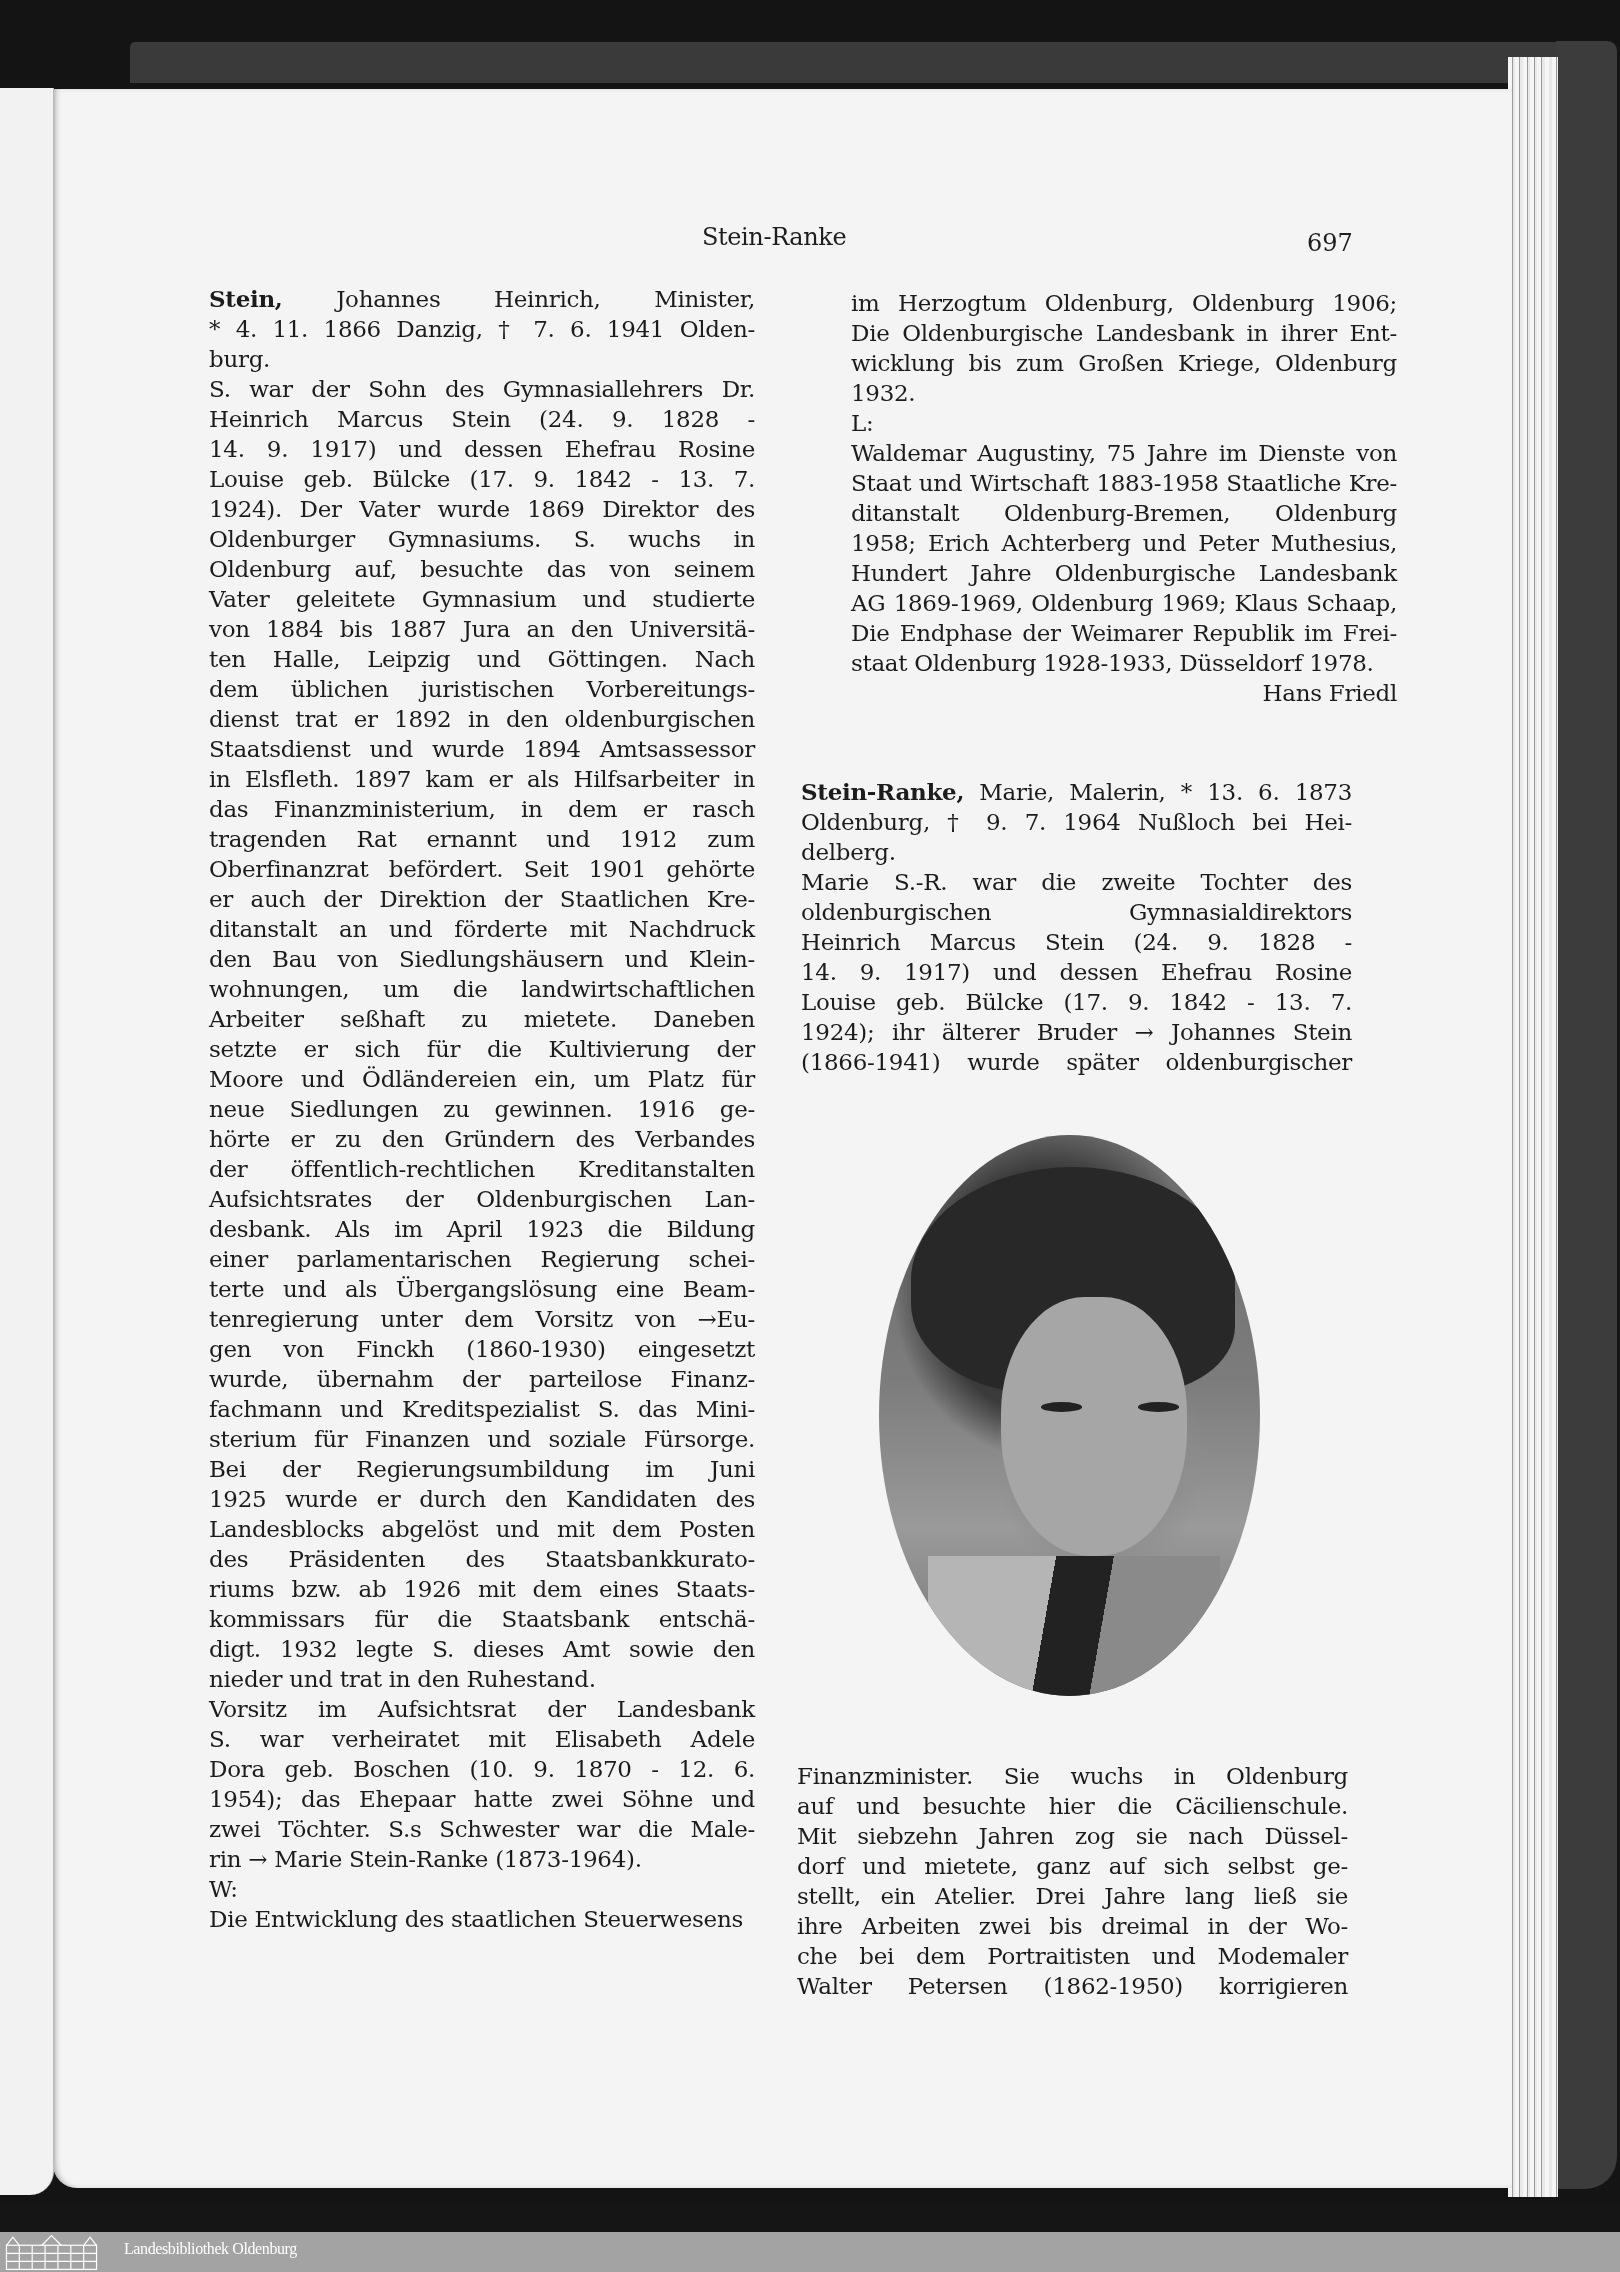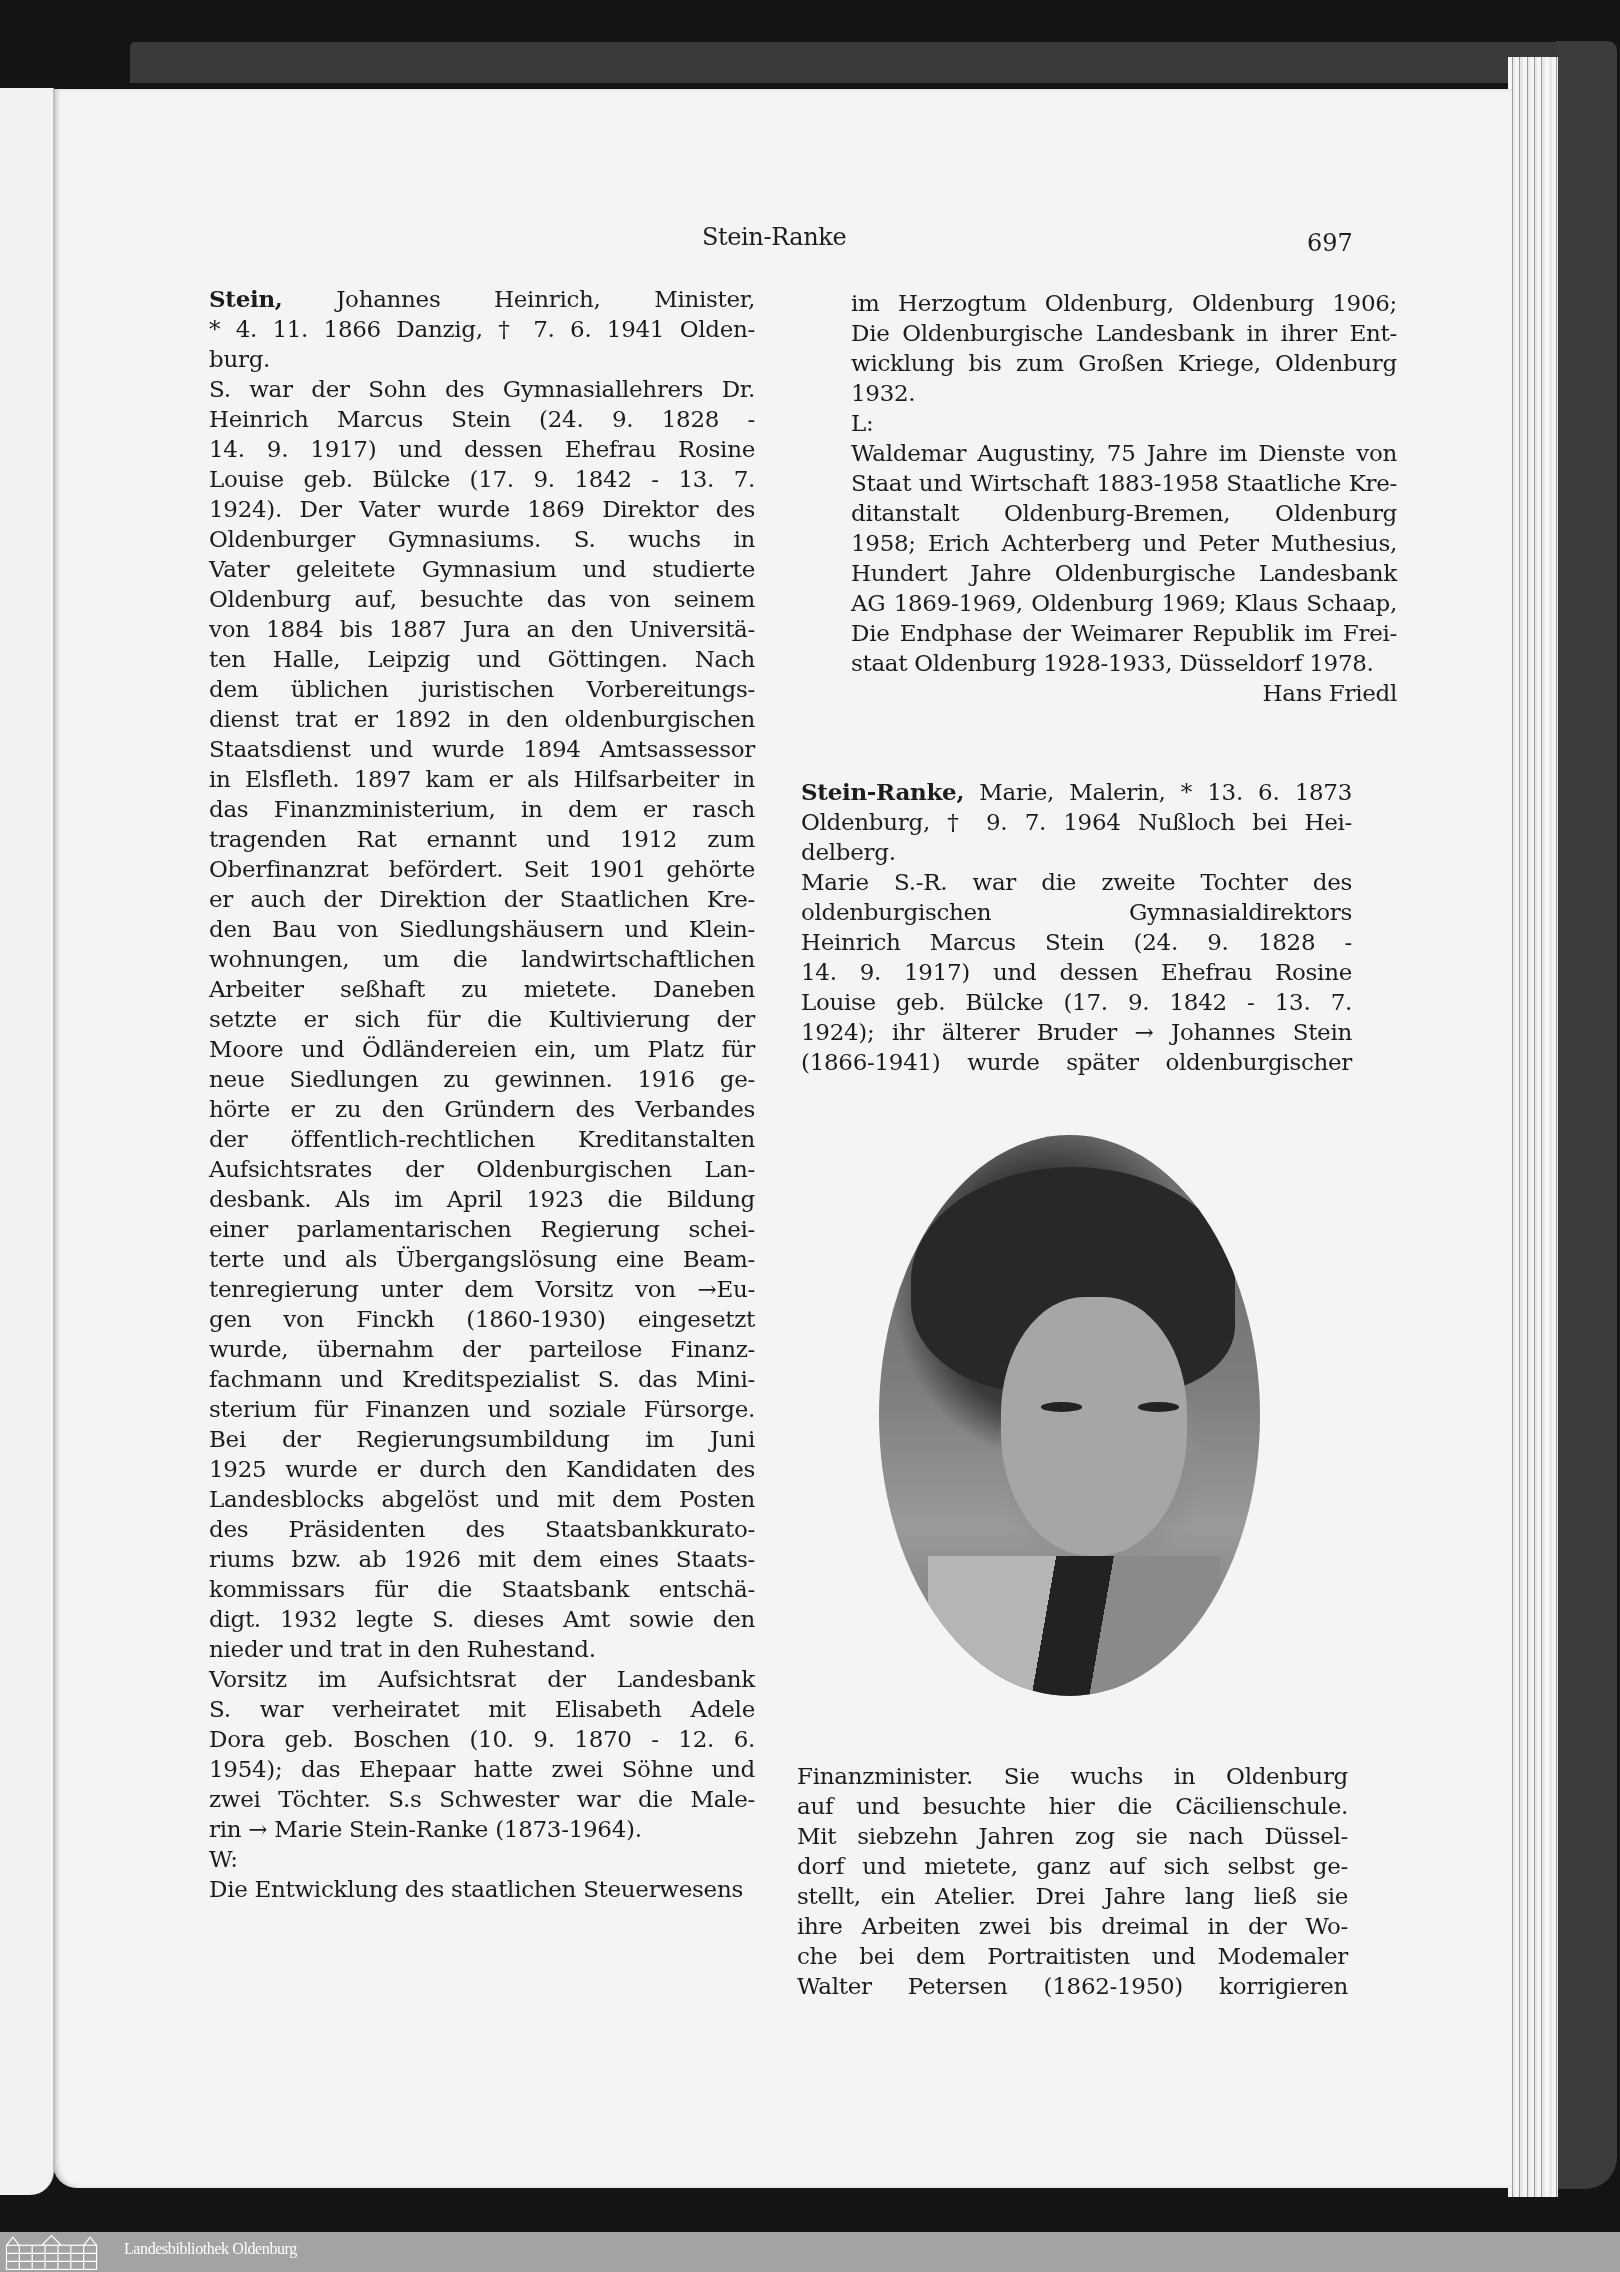--- a/index.html
+++ b/index.html
@@ -62,32 +62,33 @@
 <div class="col col-left" id="col-left">
     <span class="line last" style="text-align: justify; text-align-last: justify;"><span class="b">Stein,</span><span> Johannes Heinrich, Minister,</span></span>
     <span class="line">* 4. 11. 1866 Danzig, † 7. 6. 1941 Olden-</span>
     <span class="line last">burg.</span>
     <span class="line">S. war der Sohn des Gymnasiallehrers Dr.</span>
     <span class="line">Heinrich Marcus Stein (24. 9. 1828 -</span>
     <span class="line">14. 9. 1917) und dessen Ehefrau Rosine</span>
     <span class="line">Louise geb. Bülcke (17. 9. 1842 - 13. 7.</span>
     <span class="line">1924). Der Vater wurde 1869 Direktor des</span>
     <span class="line">Oldenburger Gymnasiums. S. wuchs in</span>
+    <span class="line">Oldenburg auf, besuchte das von seinem</span>
     <span class="line">Vater geleitete Gymnasium und studierte</span>
-    <span class="line">Oldenburg auf, besuchte das von seinem</span>
     <span class="line">von 1884 bis 1887 Jura an den Universitä-</span>
     <span class="line">ten Halle, Leipzig und Göttingen. Nach</span>
     <span class="line">dem üblichen juristischen Vorbereitungs-</span>
     <span class="line">dienst trat er 1892 in den oldenburgischen</span>
     <span class="line">Staatsdienst und wurde 1894 Amtsassessor</span>
     <span class="line">in Elsfleth. 1897 kam er als Hilfsarbeiter in</span>
     <span class="line">das Finanzministerium, in dem er rasch</span>
     <span class="line">tragenden Rat ernannt und 1912 zum</span>
     <span class="line">Oberfinanzrat befördert. Seit 1901 gehörte</span>
     <span class="line">er auch der Direktion der Staatlichen Kre-</span>
+    <span class="line">ditanstalt an und förderte mit Nachdruck</span>
     <span class="line">den Bau von Siedlungshäusern und Klein-</span>
     <span class="line">wohnungen, um die landwirtschaftlichen</span>
     <span class="line">Arbeiter seßhaft zu mietete. Daneben</span>
     <span class="line">setzte er sich für die Kultivierung der</span>
     <span class="line">Moore und Ödländereien ein, um Platz für</span>
     <span class="line">neue Siedlungen zu gewinnen. 1916 ge-</span>
     <span class="line">hörte er zu den Gründern des Verbandes</span>
     <span class="line">der öffentlich-rechtlichen Kreditanstalten</span>
     <span class="line">Aufsichtsrates der Oldenburgischen Lan-</span>
     <span class="line">desbank. Als im April 1923 die Bildung</span>

